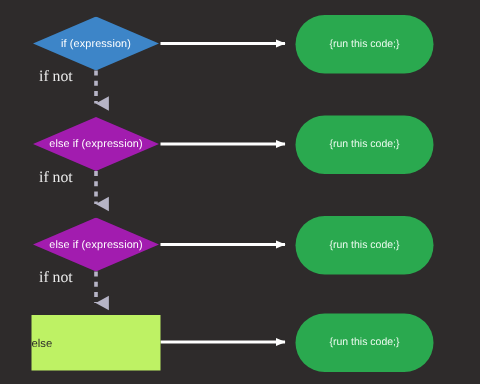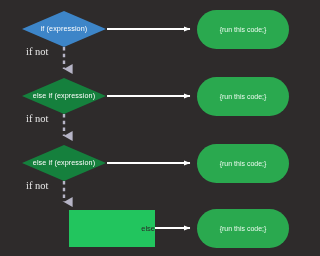--- a/index.html
+++ b/index.html
@@ -33,31 +33,30 @@
   }
   .diamond .dlabel {
     font-size: 7.2px;
     color: #ffffff;
     white-space: nowrap;
     letter-spacing: 0.1px;
     text-align: left;
     line-height: 1;
   }
   .diamond.blue   { background: #3d85c8; }
-  .diamond.purple { background: #15803d; }
+  .diamond.purple { background: #a21caf; }
 
   
   .elsebox {
     position: absolute;
     display: flex;
     align-items: center;
-    justify-content: flex-end;
-    background: #22c55e;
+    justify-content: flex-start;
+    background: #bef264;
     box-sizing: border-box;
-    margin-left: 48px;
   }
   .elsebox .elabel {
     font-size: 7.5px;
     color: #2c2a29;
     line-height: 1;
   }
 
   
   .pill {
     position: absolute;

